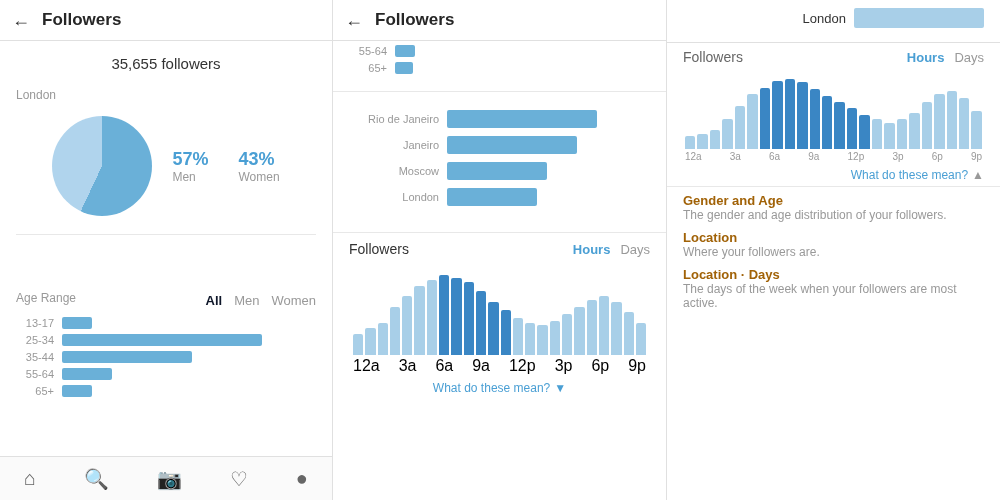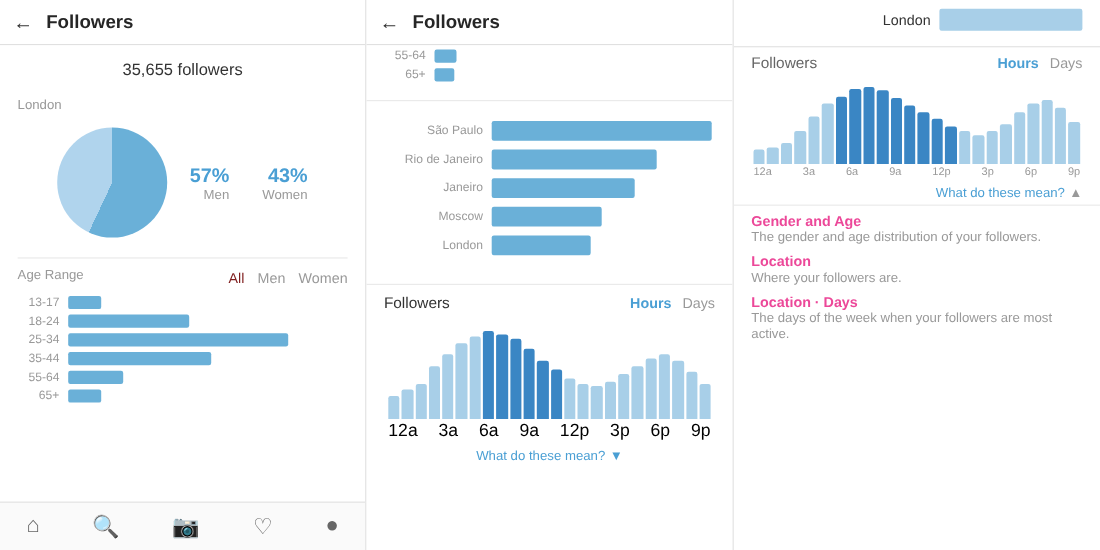--- a/index.html
+++ b/index.html
@@ -17,29 +17,29 @@
       display: flex; align-items: center; padding: 10px 12px; border-bottom: 1px solid #e0e0e0; height: 41px;
     }
     .back-arrow { font-size: 18px; color: #333; margin-right: 12px; cursor: pointer; }
     .panel-title { font-size: 17px; font-weight: 600; color: #262626; }
     .followers-count { text-align: center; padding: 14px 0 8px; font-size: 15px; color: #333; }
     .gender-section { padding: 8px 16px; }
     .section-label { font-size: 12px; color: #999; margin-bottom: 4px; }
     .pie-container { display: flex; align-items: center; justify-content: center; padding: 10px 0; }
     .pie-chart { width: 100px; height: 100px; border-radius: 50%; background: conic-gradient(#6ab0d8 0% 57%, #b0d4ed 57% 100%); margin-right: 20px; }
     .pie-labels { display: flex; gap: 30px; }
-    .pie-label { text-align: right; }
+    .pie-label { text-align: left; }
     .pie-pct { font-size: 18px; font-weight: 600; color: #4a9fd4; }
     .pie-gender { font-size: 12px; color: #999; }
     .divider-h { height: 1px; background: #e8e8e8; margin: 0 16px; }
-    .age-section { padding: 8px 16px; }
+    .age-section { padding: 8px 16px; margin-top: 48px; }
     .age-header { display: flex; align-items: center; justify-content: space-between; margin-bottom: 8px; }
     .age-filters { display: flex; gap: 12px; }
     .age-filter { font-size: 13px; color: #999; cursor: pointer; }
-    .age-filter.active { color: #7f1d1d; font-weight: 400; }
+    .age-filter.active { color: #0f172a; font-weight: 700; }
     .age-bar-row { display: flex; align-items: center; margin-bottom: 5px; }
     .age-label { font-size: 11px; color: #999; width: 38px; text-align: right; margin-right: 8px; }
     .age-bar { height: 12px; background: #6ab0d8; border-radius: 2px; }
     .bottom-nav { position: absolute; bottom: 0; left: 0; right: 0; height: 44px; background: #fafafa; border-top: 1px solid #e0e0e0; display: flex; justify-content: space-around; align-items: center; }
     .nav-icon { font-size: 20px; color: #666; cursor: pointer; }
 
     
     .mid-panel {
       width: 334px;
       border-right: 1px solid #e0e0e0;
@@ -88,21 +88,21 @@
     .rf-header { display: flex; align-items: center; justify-content: space-between; margin-bottom: 4px; }
     .rf-title { font-size: 14px; color: #666; }
     .rf-filters { display: flex; gap: 10px; }
     .rf-filter { font-size: 13px; color: #999; cursor: pointer; }
     .rf-filter.active { color: #4a9fd4; font-weight: 600; }
     .right-bar-chart { display: flex; align-items: flex-end; height: 80px; gap: 2px; padding: 0 2px; }
     .right-bar-col { flex: 1; display: flex; flex-direction: column; align-items: center; }
     .right-x-labels { display: flex; justify-content: space-between; padding: 2px 2px 0; font-size: 10px; color: #999; }
     .info-section { padding: 6px 16px; border-top: 1px solid #e8e8e8; }
     .info-row { margin-bottom: 8px; }
-    .info-title { font-size: 13px; color: #ec4899; font-weight: 600; }
+    .info-title { font-size: 13px; color: #a16207; font-weight: 600; }
     .info-desc { font-size: 12px; color: #999; }
     .what-mean-right { display: flex; align-items: center; justify-content: flex-end; padding: 0 16px 4px; }
     .what-mean-link { font-size: 12px; color: #4a9fd4; cursor: pointer; }
     .chevron-up { font-size: 12px; color: #999; margin-left: 4px; }
   </style>
 </head>
 <body>
 
 <div class="left-panel">
   <div class="panel-header">
@@ -135,24 +135,20 @@
         <span class="age-filter">Men</span>
         <span class="age-filter">Women</span>
       </div>
     </div>
     <div id="age-bars-left">
         <div class="age-bar-row">
           <span class="age-label">13-17</span>
           <div class="age-bar" style="width:30px;"></div>
         </div>
         <div class="age-bar-row">
-          <span class="age-label">18-24</span>
-          <div class="age-bar" style="width:110px;"></div>
-        </div>
-        <div class="age-bar-row">
           <span class="age-label">25-34</span>
           <div class="age-bar" style="width:200px;"></div>
         </div>
         <div class="age-bar-row">
           <span class="age-label">35-44</span>
           <div class="age-bar" style="width:130px;"></div>
         </div>
         <div class="age-bar-row">
           <span class="age-label">55-64</span>
           <div class="age-bar" style="width:50px;"></div>
@@ -185,24 +181,20 @@
     </div>
     <div class="age-bar-row">
       <span class="age-label">65+</span>
       <div class="age-bar" style="width:18px;"></div>
     </div>
   </div>
   <div class="mid-divider"></div>
 
   <div class="top-locations-section">
     <div id="location-bars">
-        <div class="location-bar-row">
-          <span class="loc-label">São Paulo</span>
-          <div class="loc-bar" style="width:200px;"></div>
-        </div>
         <div class="location-bar-row">
           <span class="loc-label">Rio de Janeiro</span>
           <div class="loc-bar" style="width:150px;"></div>
         </div>
         <div class="location-bar-row">
           <span class="loc-label">Janeiro</span>
           <div class="loc-bar" style="width:130px;"></div>
         </div>
         <div class="location-bar-row">
           <span class="loc-label">Moscow</span>

